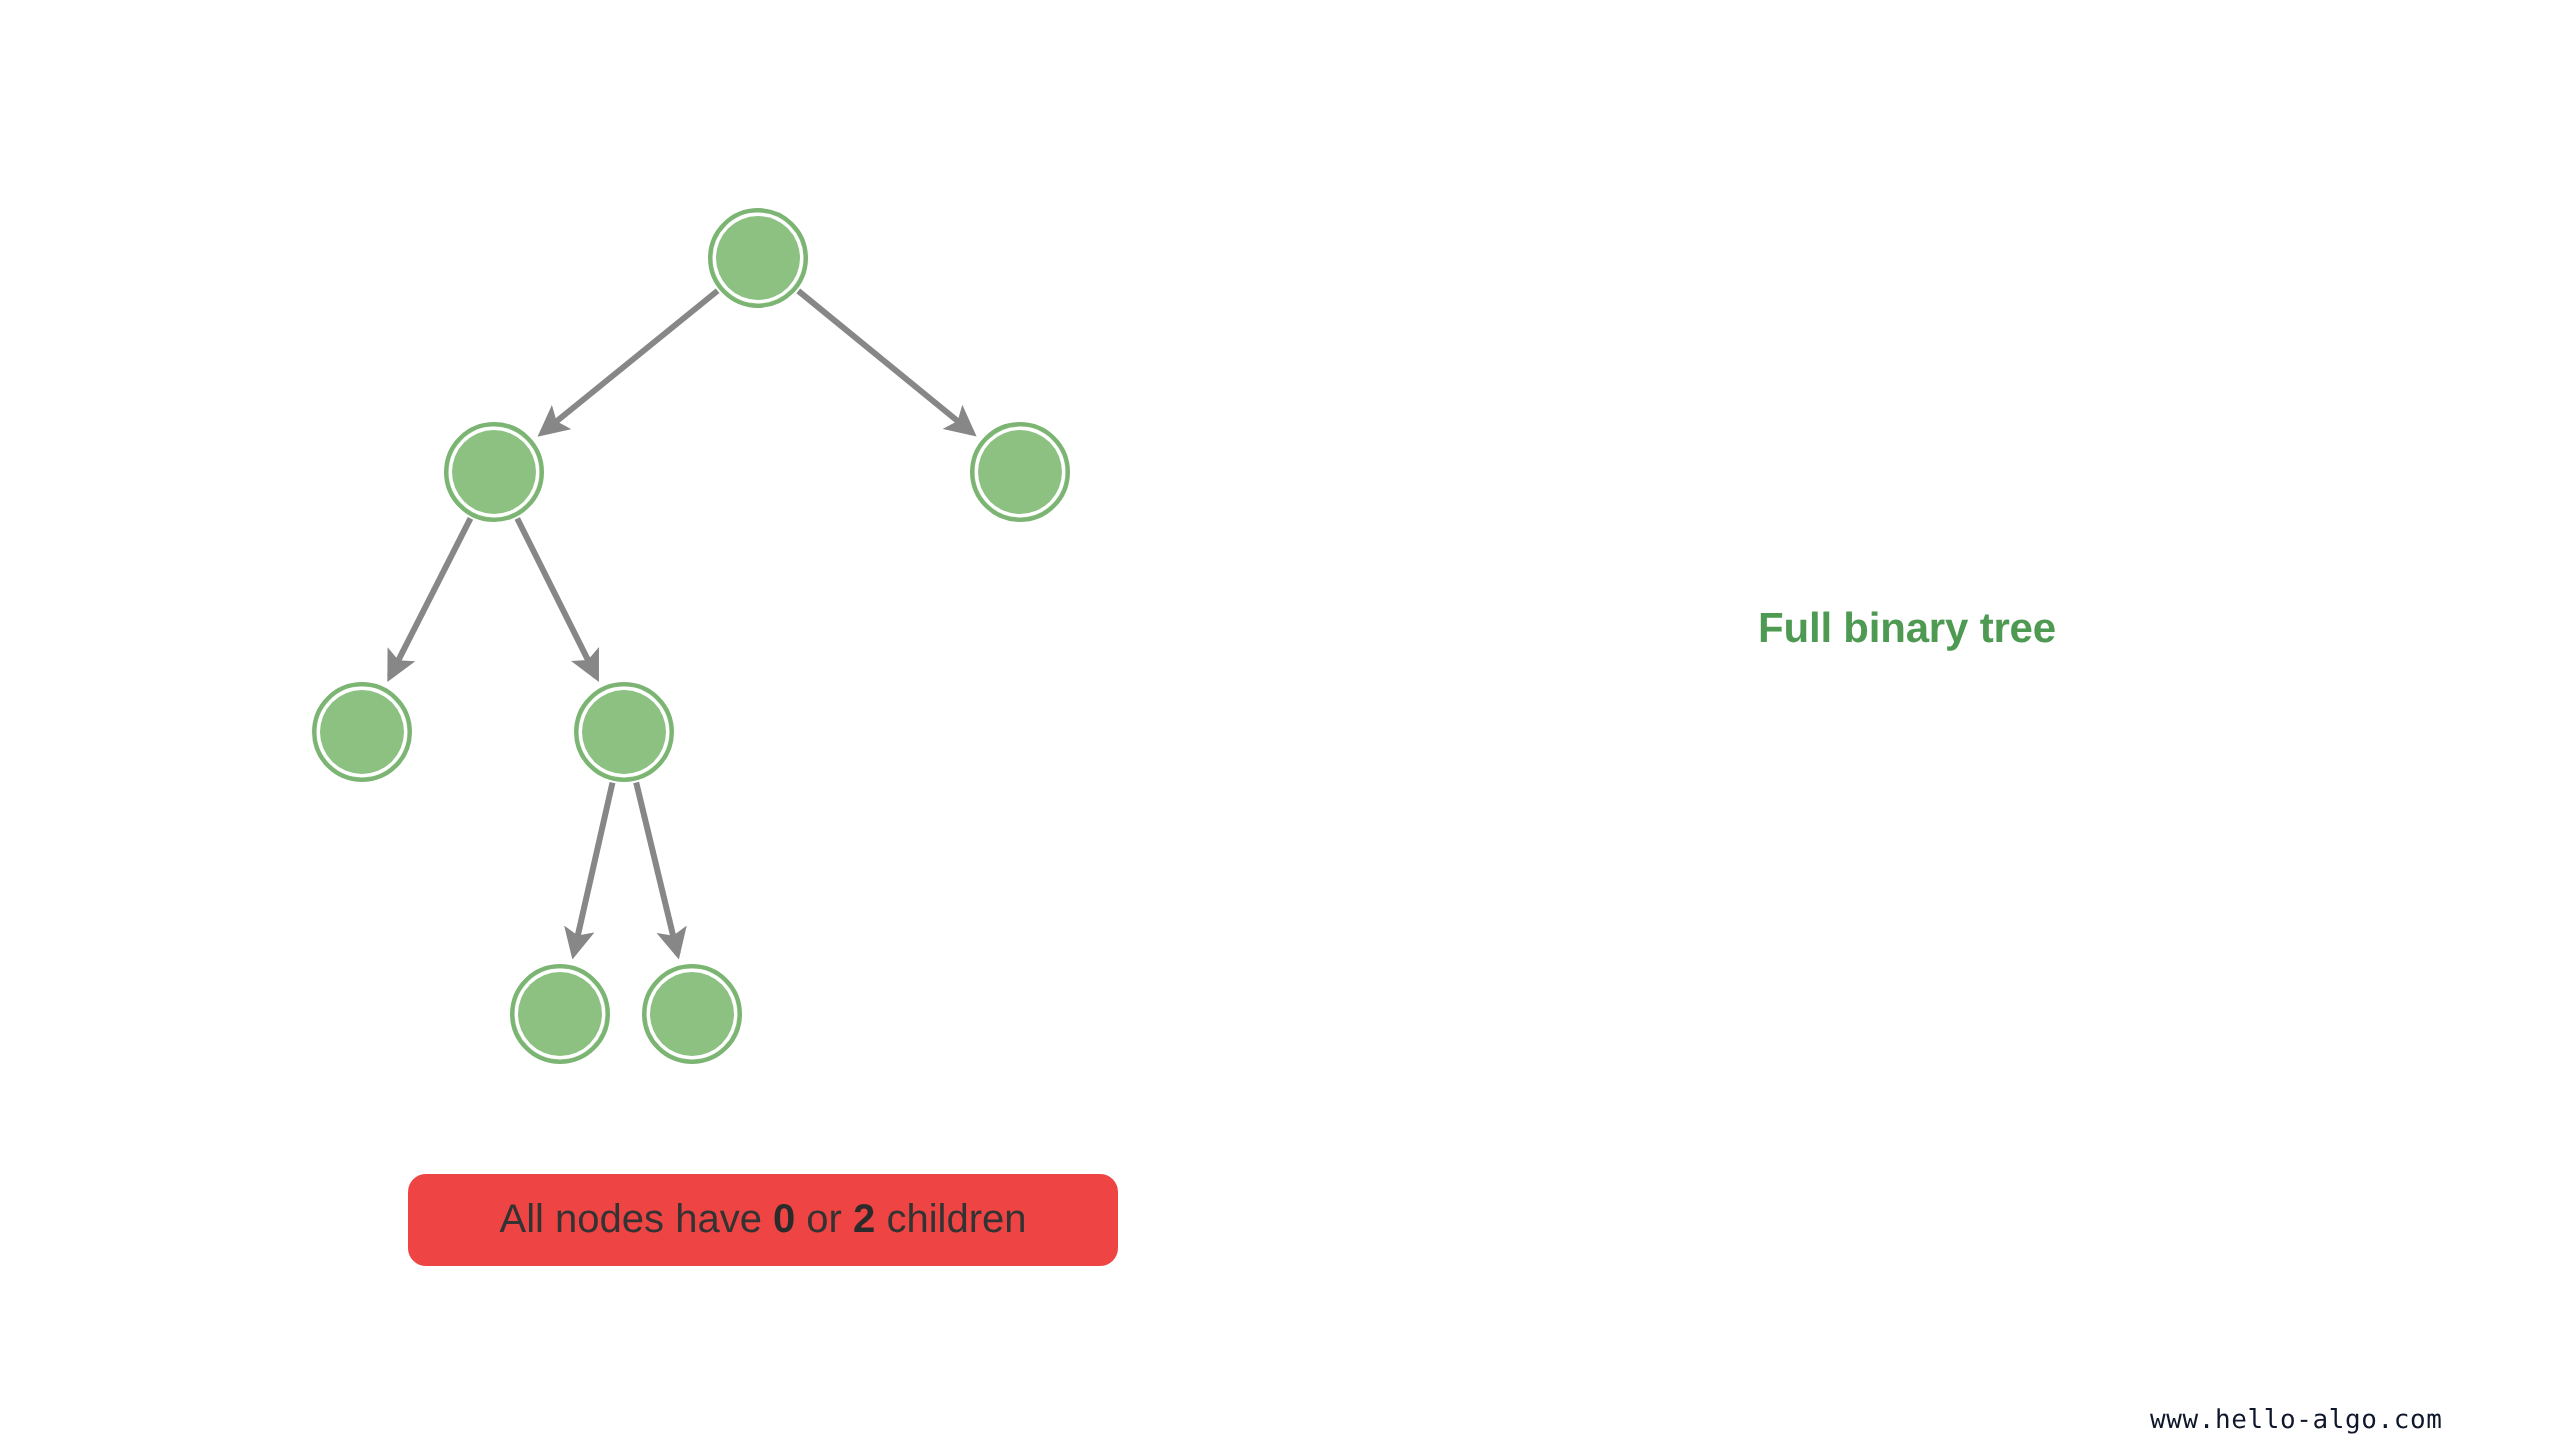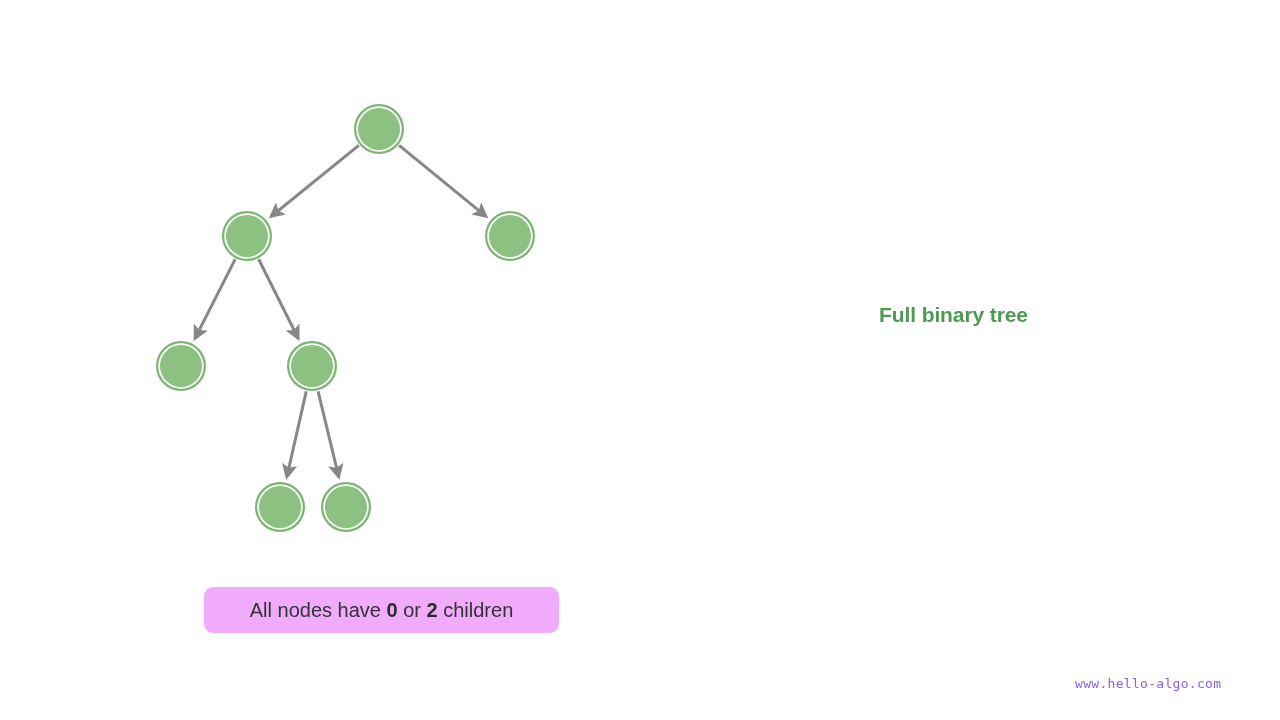--- a/index.html
+++ b/index.html
@@ -35,44 +35,44 @@
     color: #4f9a53;
     letter-spacing: -0.1px;
     white-space: nowrap;
   }
   .caption-box {
     position: absolute;
     left: 204px;
     top: 587px;
     width: 355px;
     height: 46px;
-    background: #f0abfc;
+    background: #ef4444;
     border-radius: 9px;
     display: flex;
     align-items: center;
     justify-content: center;
     box-sizing: border-box;
   }
   .caption-text {
     font-size: 20px;
     color: #333333;
     white-space: nowrap;
     line-height: 1;
   }
   .caption-text b {
     font-weight: bold;
     color: #2b2b2b;
   }
   .watermark {
     position: absolute;
     left: 1075px;
-    top: 676px;
+    top: 703px;
     font-family: "DejaVu Sans Mono", "Liberation Mono", monospace;
     font-size: 13px;
-    color: #8b5cf6;
+    color: #0f172a;
     white-space: nowrap;
     letter-spacing: 0.3px;
   }
 </style>
 </head>
 <body>
 
 <div id="canvas">
 
   <svg class="tree-svg" viewBox="0 0 1280 720">

